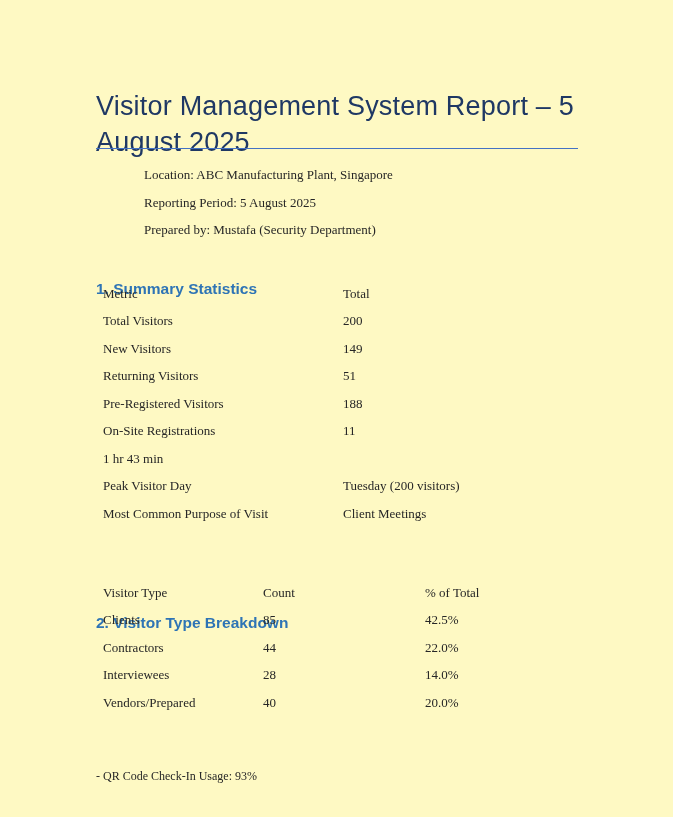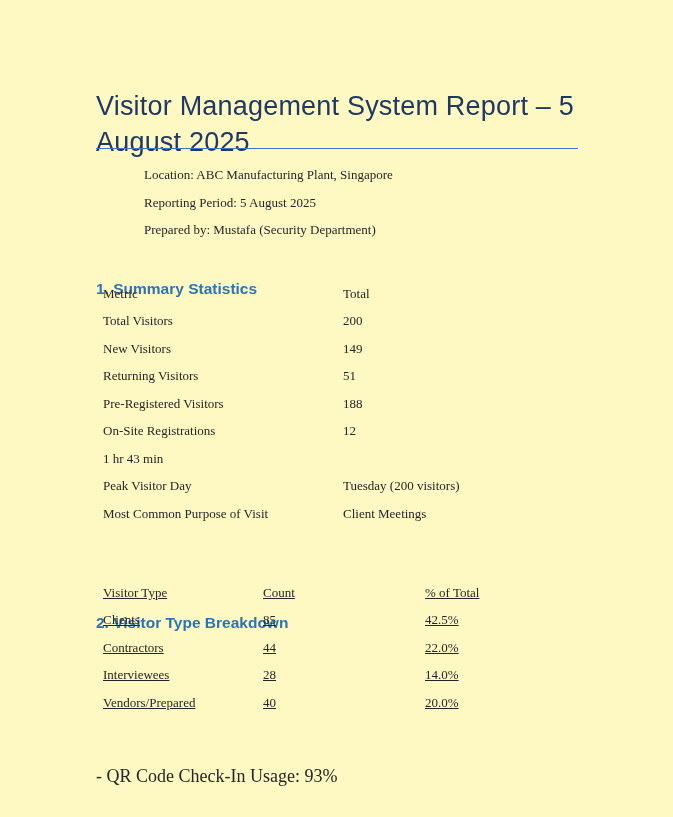--- a/index.html
+++ b/index.html
@@ -30,28 +30,28 @@
     color:#2E74B5;
   }
   .h-summary   { top:267px; }
   .h-breakdown { top:566px;margin-top:48px; }
   .h-security  { top:752px; }
   .table { position:absolute; left:96px; width:482px; }
   .t-summary   { top:284px; }
   .t-breakdown { top:583px; }
   .trow { display:grid; height:27.45px; align-items:start; }
   .t-summary   .trow { grid-template-columns:240px 1fr; }
-  .t-breakdown .trow { grid-template-columns:160px 162px 1fr;text-decoration:underline; }
+  .t-breakdown .trow { grid-template-columns:160px 162px 1fr; }
   .tcell {
     padding:1px 0 0 7px;
     font-size:13px; line-height:18px;
     white-space:nowrap; overflow:hidden;
   }
   .sec-body { position:absolute; left:96px; top:767px; width:482px; }
-  .sec-body p { margin:0; font-size:18px; line-height:18px; }
+  .sec-body p { margin:0; font-size:12px; line-height:18px; }
 </style>
 </head>
 <body>
 
 <div class="page">
 
   <h1 class="doc-title">Visitor Management System Report – 5 August 2025</h1>
   <div class="title-rule"></div>
 
   <div class="meta">
@@ -78,21 +78,21 @@
     <div class="trow">
       <div class="tcell">Returning Visitors</div>
       <div class="tcell">51</div>
     </div>
     <div class="trow">
       <div class="tcell">Pre-Registered Visitors</div>
       <div class="tcell">188</div>
     </div>
     <div class="trow">
       <div class="tcell">On-Site Registrations</div>
-      <div class="tcell">12</div>
+      <div class="tcell">11</div>
     </div>
     <div class="trow">
       <div class="tcell">1 hr 43 min</div>
     </div>
     <div class="trow">
       <div class="tcell">Peak Visitor Day</div>
       <div class="tcell">Tuesday (200 visitors)</div>
     </div>
     <div class="trow">
       <div class="tcell">Most Common Purpose of Visit</div>

